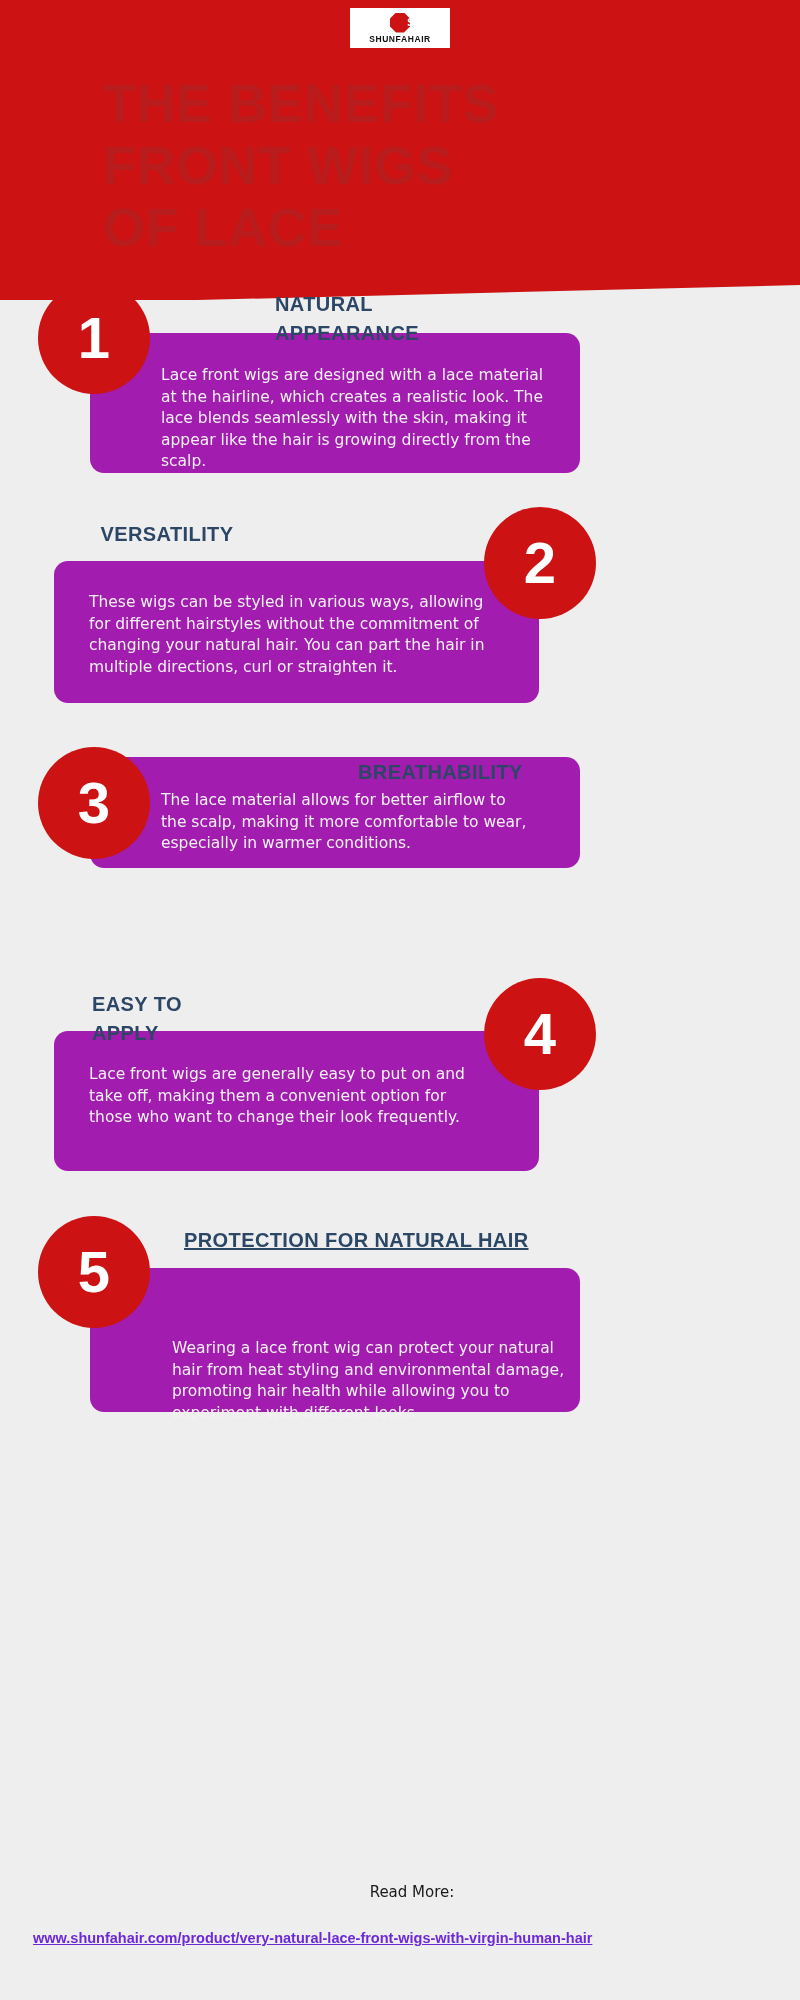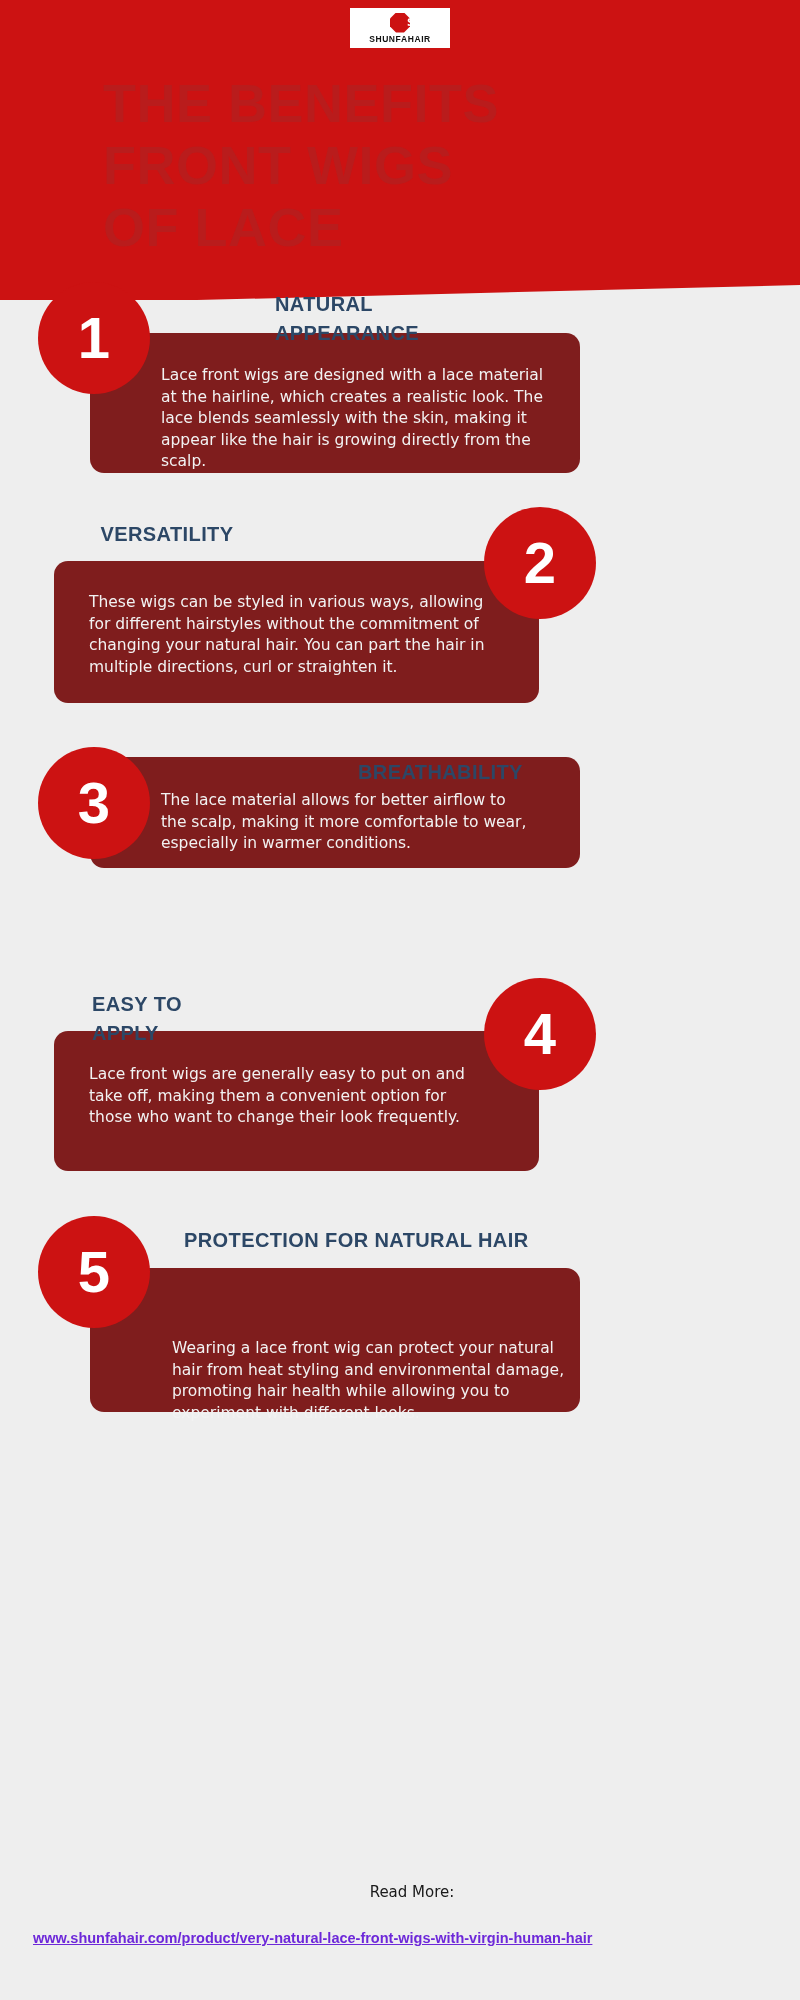--- a/index.html
+++ b/index.html
@@ -47,21 +47,21 @@
     font-family:"Liberation Sans", sans-serif;
     z-index:4;
   }
   .headline .ln { display:block; }
 
   
   .section { position:absolute; left:0; width:800px; }
 
   .card {
     position:absolute;
-    background:#7f1d1d;
+    background:#a21caf;
     border-radius:14px;
     z-index:2;
   }
   .card p {
     color:#f2f2f2;
     font-size:15.5px;
     line-height:21.5px;
     font-family:"DejaVu Sans", sans-serif;
   }
 
@@ -159,21 +159,21 @@
     <div class="heading" style="left:92px; top:990px; width:160px;">EASY TO APPLY</div>
     <div class="badge" style="left:484px; top:978px;">
       <span>4</span>
     </div>
   </div>
 
   <div class="section">
     <div class="card" style="left:90px; top:1268px; width:490px; height:144px;">
       <p style="position:absolute; left:82px; top:30px; width:395px;margin-top:40px;">Wearing a lace front wig can protect your natural hair from heat styling and environmental damage, promoting hair health while allowing you to experiment with different looks.</p>
     </div>
-    <div class="heading" style="left:184px; top:1226px; width:360px;">PROTECTION FOR NATURAL HAIR</div>
+    <div class="heading" style="left:184px; top:1226px; width:360px;text-decoration:underline;">PROTECTION FOR NATURAL HAIR</div>
     <div class="badge" style="left:38px; top:1216px;">
       <span>5</span>
     </div>
   </div>
 
   <div class="read-more">Read More:</div>
   <a class="url" href="#">www.shunfahair.com/product/very-natural-lace-front-wigs-with-virgin-human-hair</a>
 
 </div>
 

